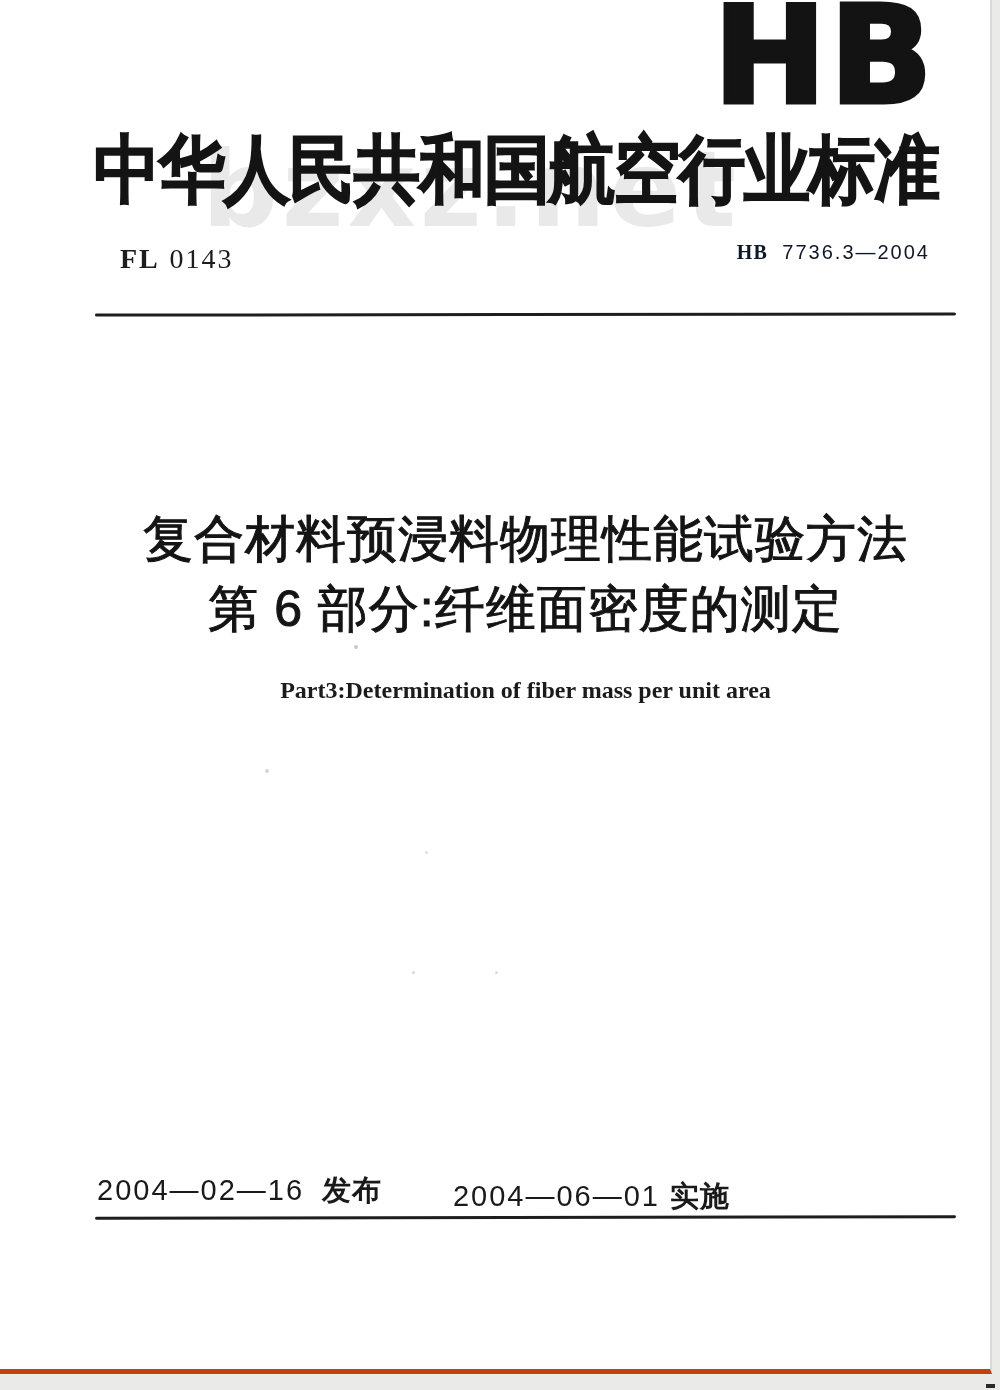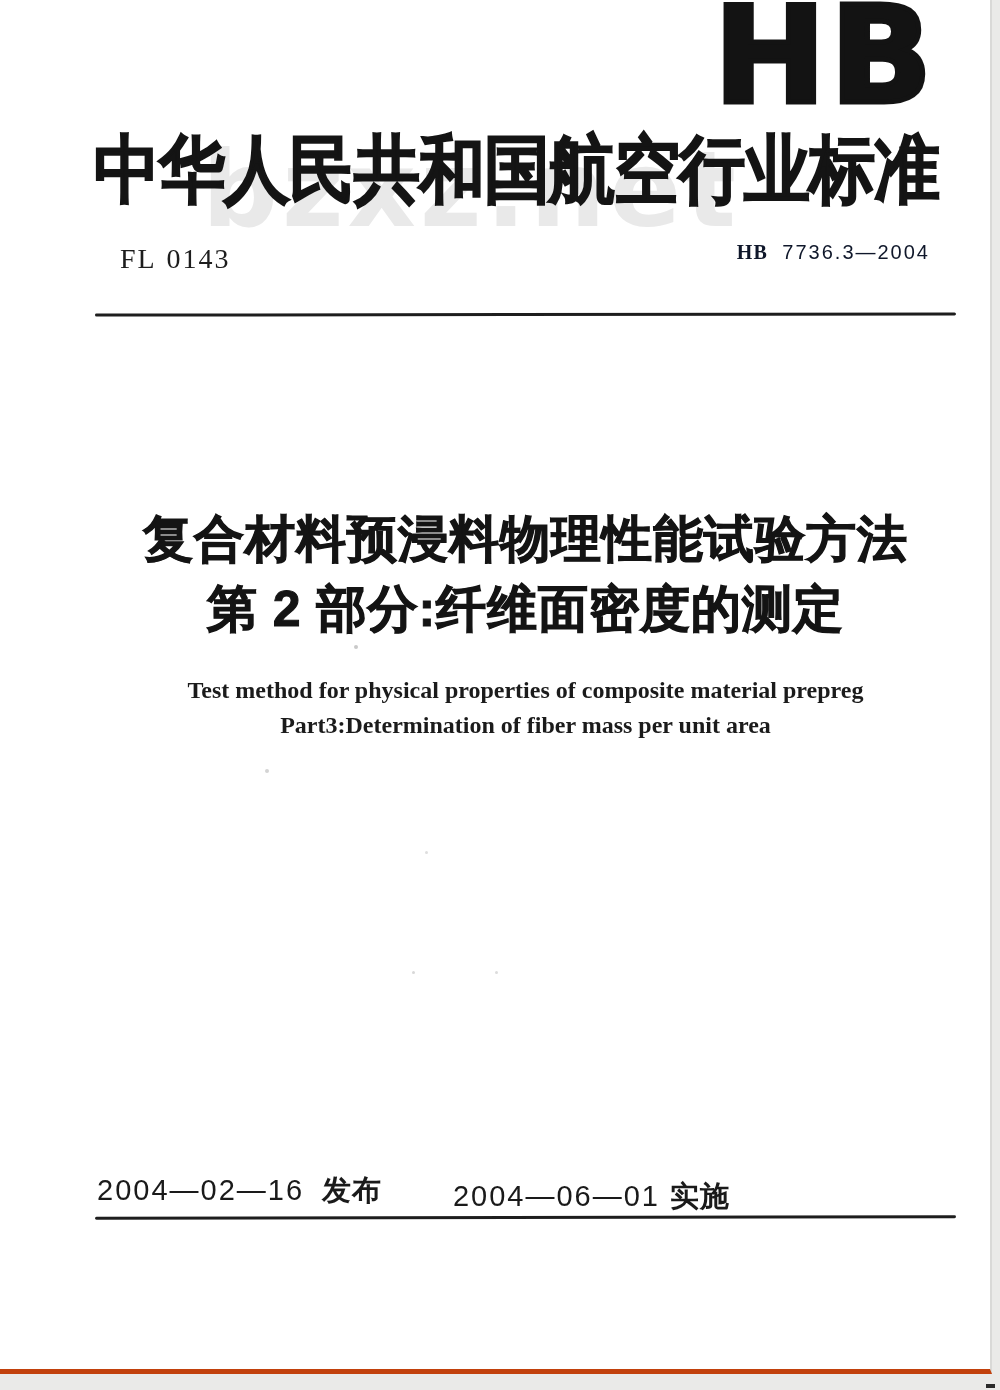--- a/index.html
+++ b/index.html
@@ -47,38 +47,38 @@
     transform:scaleY(1.12); transform-origin:top left;
     color:#141414;
     -webkit-text-stroke:1.5px #141414;
     z-index:1;
   }
   .codes-row { position:absolute; left:0; top:241px; width:992px; height:40px; }
   .code-left {
     position:absolute; left:120px; top:2px;
     font-size:28px; color:#1d1d1d; letter-spacing:2px;
   }
-  .code-left .prefix { font-family:"Liberation Serif", serif; font-weight:normal; }
+  .code-left .prefix { font-family:"Liberation Serif", serif; font-weight:bold; }
   .code-left .num   { font-family:Liberation Serif, serif; font-weight:normal; }
   .code-right {
     position:absolute; right:62px; top:0;
     font-size:20px; color:#0f172a; letter-spacing:1px;
   }
   .code-right .prefix { font-family:"Liberation Serif", serif; font-weight:bold; margin-right:8px; }
   .code-right .num    { font-family:"Liberation Sans", sans-serif; font-weight:normal; letter-spacing:2px; }
   .rule {
     position:absolute; left:95px; width:861px; height:3px;
     background:#1e1e1e; border-radius:2px;
   }
   .rule-top    { top:313px; transform:rotate(-0.08deg); }
   .rule-bottom { top:1216px; transform:rotate(-0.1deg); }
   .cn-title {
     position:absolute; left:95px; top:504px;
     width:861px; text-align:center;
-    font-size:50px; font-weight:bold;
+    font-size:50px; font-weight:normal;
     line-height:70px; letter-spacing:1px;
     color:#141414;
     -webkit-text-stroke:1px #141414;
   }
   .en-title {
     position:absolute; left:95px; top:673px;
     width:861px; text-align:center;
     font-family:"Liberation Serif", serif;
     font-size:24px; font-weight:bold;
     line-height:35px; color:#1b1b1b;
@@ -133,25 +133,24 @@
     <div class="code-right">
       <span class="prefix">HB</span>
       <span class="num">7736.3—2004</span>
     </div>
   </div>
 
   <div class="rule rule-top"></div>
 
   <div class="cn-title">
     <div>复合材料预浸料物理性能试验方法</div>
-    <div>第 2 部分:纤维面密度的测定</div>
+    <div>第 6 部分:纤维面密度的测定</div>
   </div>
 
   <div class="en-title">
-    <div>Test method for physical properties of composite material prepreg</div>
     <div>Part3:Determination of fiber mass per unit area</div>
   </div>
 
   <div class="date-row">
     <div class="date-left">
       <span class="num">2004—02—16</span>
       <span class="lbl">发布</span>
     </div>
     <div class="date-right">
       <span class="num">2004—06—01</span>

